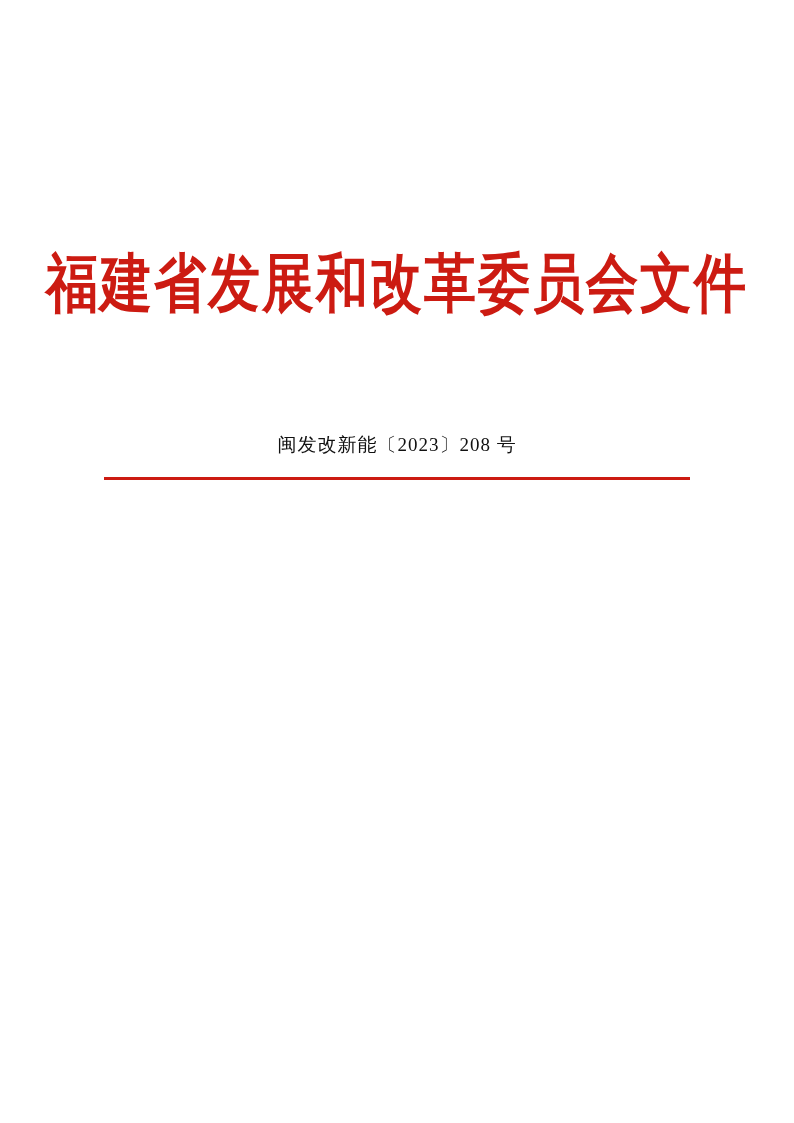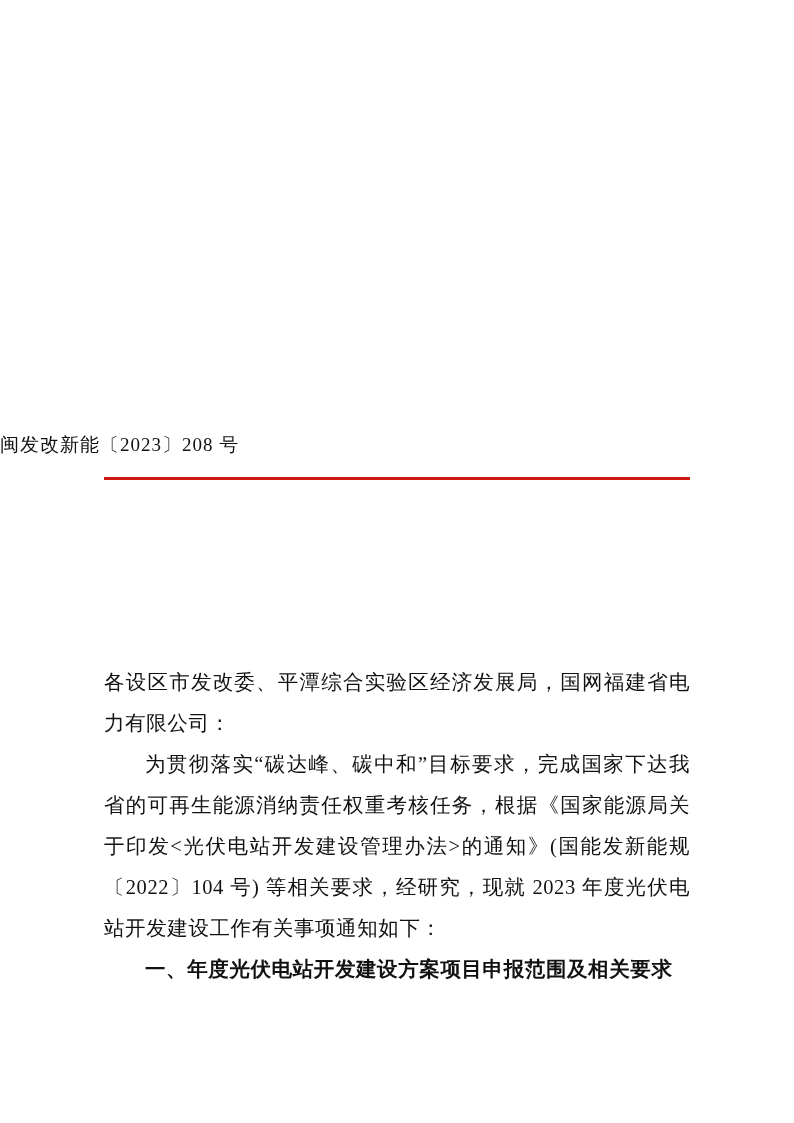--- a/index.html
+++ b/index.html
@@ -41,21 +41,21 @@
     transform: scaleY(1.22);
     transform-origin: center top;
   }
 
   
   .doc-number {
     position: absolute;
     top: 432px;
     left: 0;
     right: 0;
-    text-align: left;
+    text-align: center;
     font-size: 19px;
     letter-spacing: 1px;
     color: #111111;
     font-family: "Liberation Serif", "DejaVu Serif", serif;
   }
 
   
   .red-rule {
     position: absolute;
     top: 477px;
@@ -106,25 +106,23 @@
     margin-top: 0;
     text-indent: 2em;
     font-weight: bold;
   }
 </style>
 </head>
 <body>
 
 <div class="page">
 
+  <div class="masthead">
+    <div class="masthead-title">福建省发展和改革委员会文件</div>
+  </div>
 
   <div class="doc-number">闽发改新能〔2023〕208 号</div>
 
   <div class="red-rule"></div>
 
 
-  <div class="body-text">
-    <p>各设区市发改委、平潭综合实验区经济发展局，国网福建省电力有限公司：</p>
-    <p class="p-indent">为贯彻落实“碳达峰、碳中和”目标要求，完成国家下达我省的可再生能源消纳责任权重考核任务，根据《国家能源局关于印发&lt;光伏电站开发建设管理办法&gt;的通知》(国能发新能规〔2022〕104 号) 等相关要求，经研究，现就 2023 年度光伏电站开发建设工作有关事项通知如下：</p>
-    <p class="section-heading">一、年度光伏电站开发建设方案项目申报范围及相关要求</p>
-  </div>
 
 </div>
 
 </body></html>

